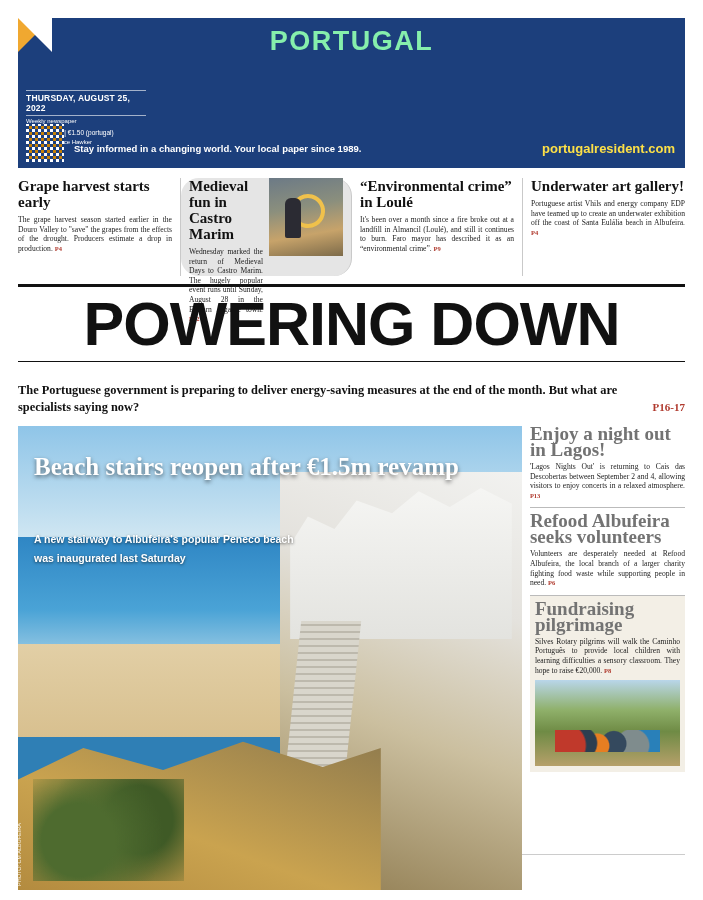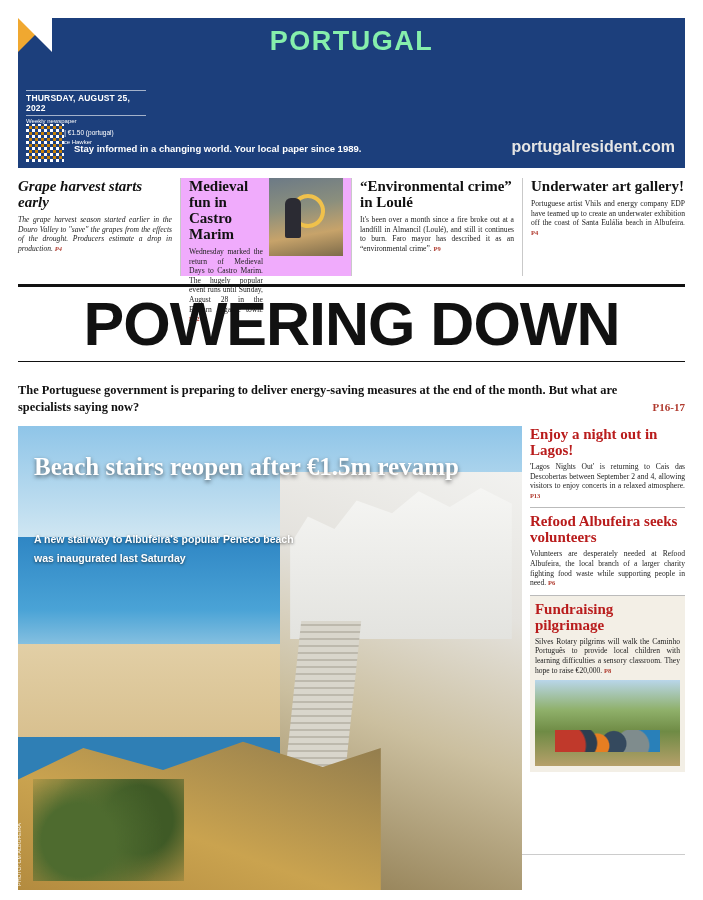--- a/index.html
+++ b/index.html
@@ -109,43 +109,43 @@
     color: #fff;
     font-family: "Liberation Sans", sans-serif;
     font-size: 9.5px;
     font-weight: bold;
     z-index: 6;
   }
   .mast-url {
     position: absolute;
     right: 10px;
     bottom: 12px;
-    color: #e5e5e5;
-    font-family: "Liberation Sans", sans-serif;
-    font-size: 16px;
+    color: #fde047;
+    font-family: "Liberation Sans", sans-serif;
+    font-size: 13px;
     font-weight: bold;
     z-index: 6;
     text-align: right;
   }
 
   
   .teasers {
     display: flex;
     margin: 10px 18px 0 18px;
     height: 98px;
     gap: 0;
   }
   .teaser {
     flex: 1;
     padding: 0 8px;
     border-right: 1px solid #c9c9c9;
   }
-  .teaser:first-child { padding-left: 0; font-style: italic; }
+  .teaser:first-child { padding-left: 0; }
   .teaser:last-child { border-right: none; padding-right: 0; }
-  .teaser.shaded { background: #f0abfc; }
+  .teaser.shaded { background: #e5e5e5; border-radius: 18px; }
   .teaser-flex { display: flex; }
   .teaser h3 {
     margin: 0 0 5px 0;
     font-size: 15px;
     line-height: 16px;
     font-family: "Liberation Serif", serif;
     font-weight: bold;
     color: #111;
   }
   .teaser p {
@@ -297,23 +297,23 @@
     margin-left: 8px;
     display: flex;
     flex-direction: column;
   }
   .rc-item { border-top: 1px solid #bbb; padding-top: 5px; margin-bottom: 7px; }
   .rc-item:first-child { border-top: none; padding-top: 0; }
   .rc-item h3 {
     margin: 0 0 4px 0;
     font-family: "Liberation Serif", serif;
     font-weight: bold;
-    font-size: 15px;
+    font-size: 19px;
     line-height: 16px;
-    color: #b91c1c;
+    color: #737373;
   }
   .rc-item p {
     margin: 0;
     font-size: 7.6px;
     line-height: 9.6px;
     color: #222;
     text-align: justify;
   }
   .rc-item.shaded { background: #f3efe6; padding: 5px 5px 6px 5px; }
   .rc-photo {

